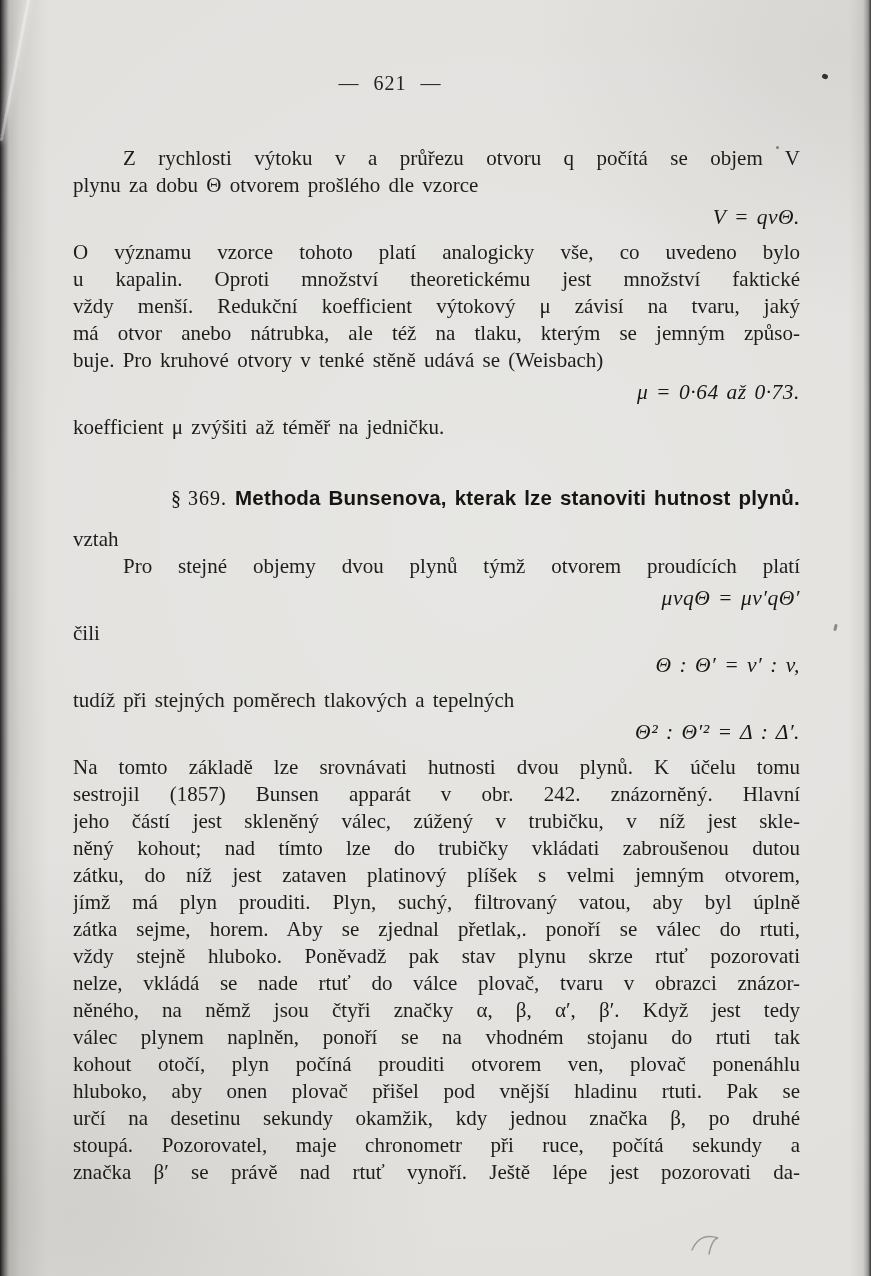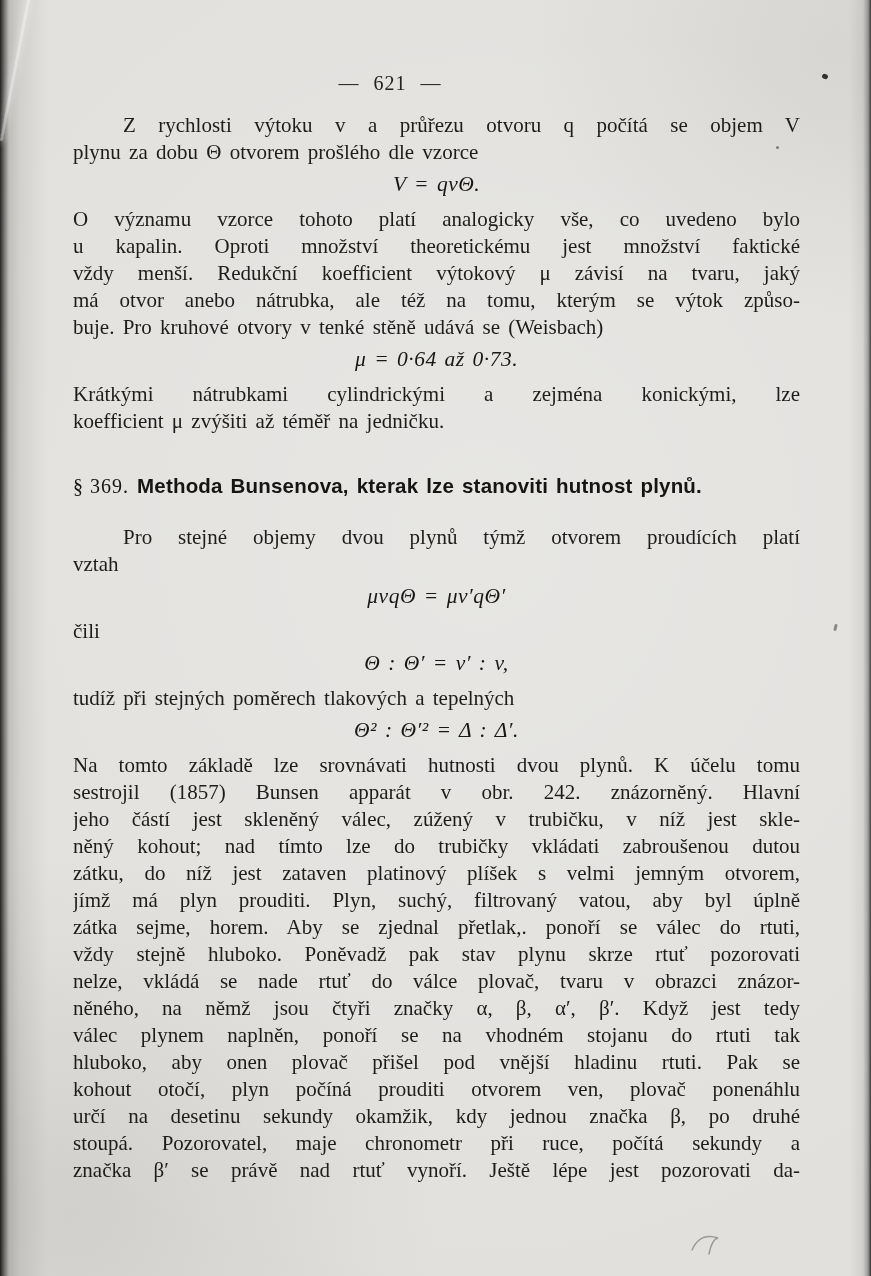--- a/index.html
+++ b/index.html
@@ -23,37 +23,37 @@
     position:absolute;left:14px;top:-8px;width:3px;height:150px;
     background:rgba(255,255,255,.45);transform:rotate(11deg);
     box-shadow:0 0 6px 2px rgba(255,255,255,.25);
   }
   .pagenum-row{
     position:absolute;top:72px;left:0;width:780px;text-align:center;
     font-size:20px;letter-spacing:1px;color:#232220;
   }
   .pagenum-row .dash{padding:0 14px;}
   .text-col{
-    position:absolute;left:73px;top:112px;width:727px;
+    position:absolute;left:73px;top:145px;width:727px;
     font-size:21px;color:#1e1d1b;
   }
   .bline{
     line-height:27px;height:27px;word-spacing:3px;white-space:nowrap;
   }
   .bline.just{
     white-space:normal;text-align:justify;text-align-last:justify;height:27px;overflow:hidden;
   }
   .bline.indent{text-indent:50px;}
   .formula{
-    line-height:28px;text-align:center;font-style:italic;
+    line-height:28px;text-align:right;font-style:italic;
     font-size:21.5px;margin:4px 0 8px;letter-spacing:.5px;word-spacing:2px;
     color:#191816;
   }
   .heading{
-    margin:37px 0 24px;text-align:left;line-height:28px;white-space:nowrap;
+    margin:37px 0 8px;text-align:right;line-height:40px;white-space:nowrap;
     font-size:20px;color:#161514;
   }
   .heading .h-prefix{
     font-family:"Liberation Serif","DejaVu Serif",serif;letter-spacing:1px;padding-right:8px;
   }
   .heading .h-title{
     font-family:"Liberation Sans","DejaVu Sans",sans-serif;font-weight:700;
     font-size:20.5px;letter-spacing:.2px;word-spacing:2px;
   }
   .speck{position:absolute;background:#33312e;border-radius:50%;}
@@ -70,46 +70,45 @@
 
   <div class="pagenum-row"><span class="dash">—</span><span>621</span><span class="dash">—</span></div>
 
   <div class="text-col">
       <div class="bline just indent">Z rychlosti výtoku v a průřezu otvoru q počítá se objem V</div>
       <div class="bline plain">plynu za dobu Θ otvorem prošlého dle vzorce</div>
       <div class="formula">V = qvΘ.</div>
       <div class="bline just">O významu vzorce tohoto platí analogicky vše, co uvedeno bylo</div>
       <div class="bline just">u kapalin. Oproti množství theoretickému jest množství faktické</div>
       <div class="bline just">vždy menší. Redukční koefficient výtokový μ závisí na tvaru, jaký</div>
-      <div class="bline just">má otvor anebo nátrubka, ale též na tomu, kterým se výtok způso-</div>
+      <div class="bline just">má otvor anebo nátrubka, ale též na tlaku, kterým se jemným způso-</div>
       <div class="bline plain">buje. Pro kruhové otvory v tenké stěně udává se (Weisbach)</div>
       <div class="formula">μ = 0·64 až 0·73.</div>
-      <div class="bline just">Krátkými nátrubkami cylindrickými a zejména konickými, lze</div>
       <div class="bline plain">koefficient μ zvýšiti až téměř na jedničku.</div>
       <div class="heading"><span class="h-prefix">§ 369.</span><span class="h-title">Methoda Bunsenova, kterak lze stanoviti hutnost plynů.</span></div>
+      <div class="bline plain">vztah</div>
       <div class="bline just indent">Pro stejné objemy dvou plynů týmž otvorem proudících platí</div>
-      <div class="bline plain">vztah</div>
       <div class="formula">μvqΘ = μv′qΘ′</div>
       <div class="bline plain">čili</div>
       <div class="formula">Θ : Θ′ = v′ : v,</div>
       <div class="bline plain">tudíž při stejných poměrech tlakových a tepelných</div>
       <div class="formula">Θ² : Θ′² = Δ : Δ′.</div>
       <div class="bline just">Na tomto základě lze srovnávati hutnosti dvou plynů. K účelu tomu</div>
       <div class="bline just">sestrojil (1857) Bunsen apparát v obr. 242. znázorněný. Hlavní</div>
       <div class="bline just">jeho částí jest skleněný válec, zúžený v trubičku, v níž jest skle-</div>
       <div class="bline just">něný kohout; nad tímto lze do trubičky vkládati zabroušenou dutou</div>
       <div class="bline just">zátku, do níž jest zataven platinový plíšek s velmi jemným otvorem,</div>
       <div class="bline just">jímž má plyn prouditi. Plyn, suchý, filtrovaný vatou, aby byl úplně</div>
       <div class="bline just">zátka sejme, horem. Aby se zjednal přetlak,. ponoří se válec do rtuti,</div>
       <div class="bline just">vždy stejně hluboko. Poněvadž pak stav plynu skrze rtuť pozorovati</div>
       <div class="bline just">nelze, vkládá se nade rtuť do válce plovač, tvaru v obrazci znázor-</div>
       <div class="bline just">něného, na němž jsou čtyři značky α, β, α′, β′. Když jest tedy</div>
       <div class="bline just">válec plynem naplněn, ponoří se na vhodném stojanu do rtuti tak</div>
+      <div class="bline just">kohout otočí, plyn počíná prouditi otvorem ven, plovač ponenáhlu</div>
       <div class="bline just">hluboko, aby onen plovač přišel pod vnější hladinu rtuti. Pak se</div>
-      <div class="bline just">kohout otočí, plyn počíná prouditi otvorem ven, plovač ponenáhlu</div>
       <div class="bline just">určí na desetinu sekundy okamžik, kdy jednou značka β, po druhé</div>
       <div class="bline just">stoupá. Pozorovatel, maje chronometr při ruce, počítá sekundy a</div>
       <div class="bline just">značka β′ se právě nad rtuť vynoří. Ještě lépe jest pozorovati da-</div>
     </div>
 
   <div class="speck s1"></div>
   <div class="speck s2"></div>
   <div class="speck s3"></div>
 
   <svg class="squiggle" width="44" height="34" viewBox="0 0 44 34">

